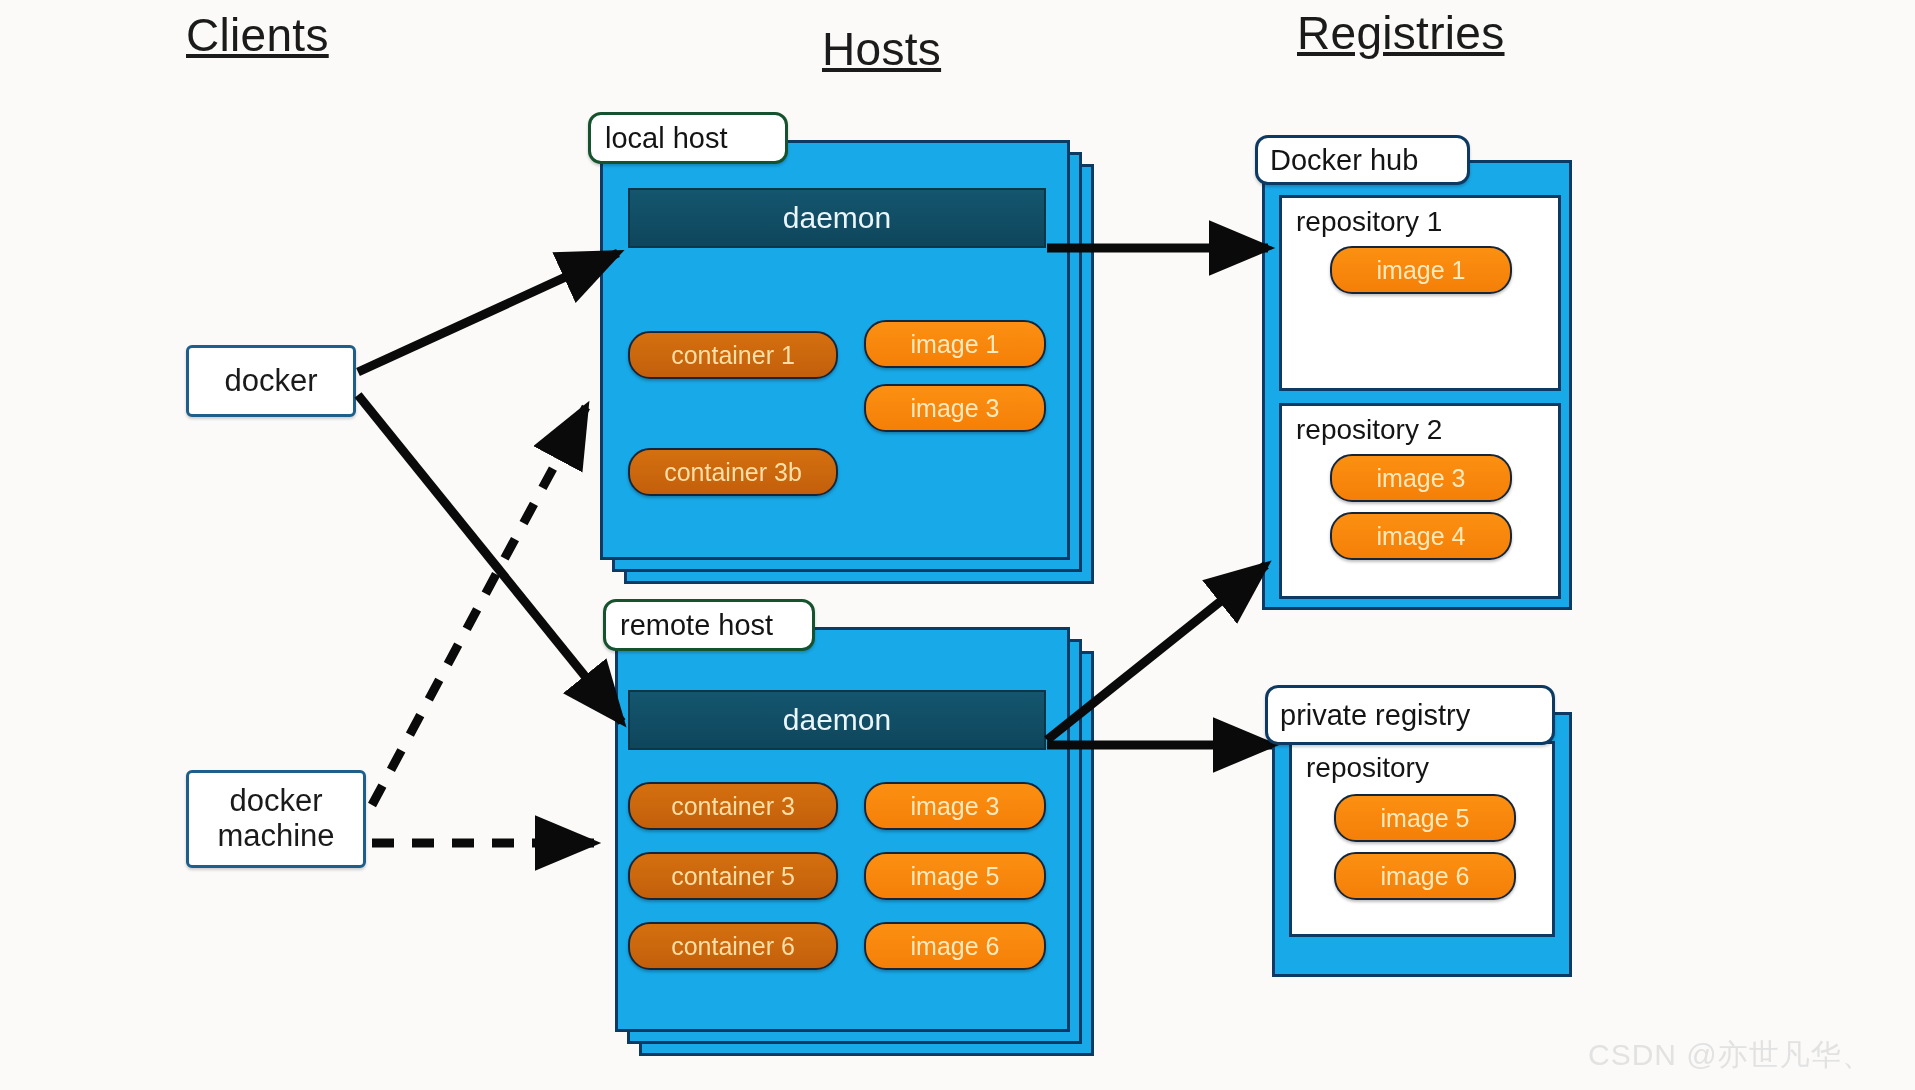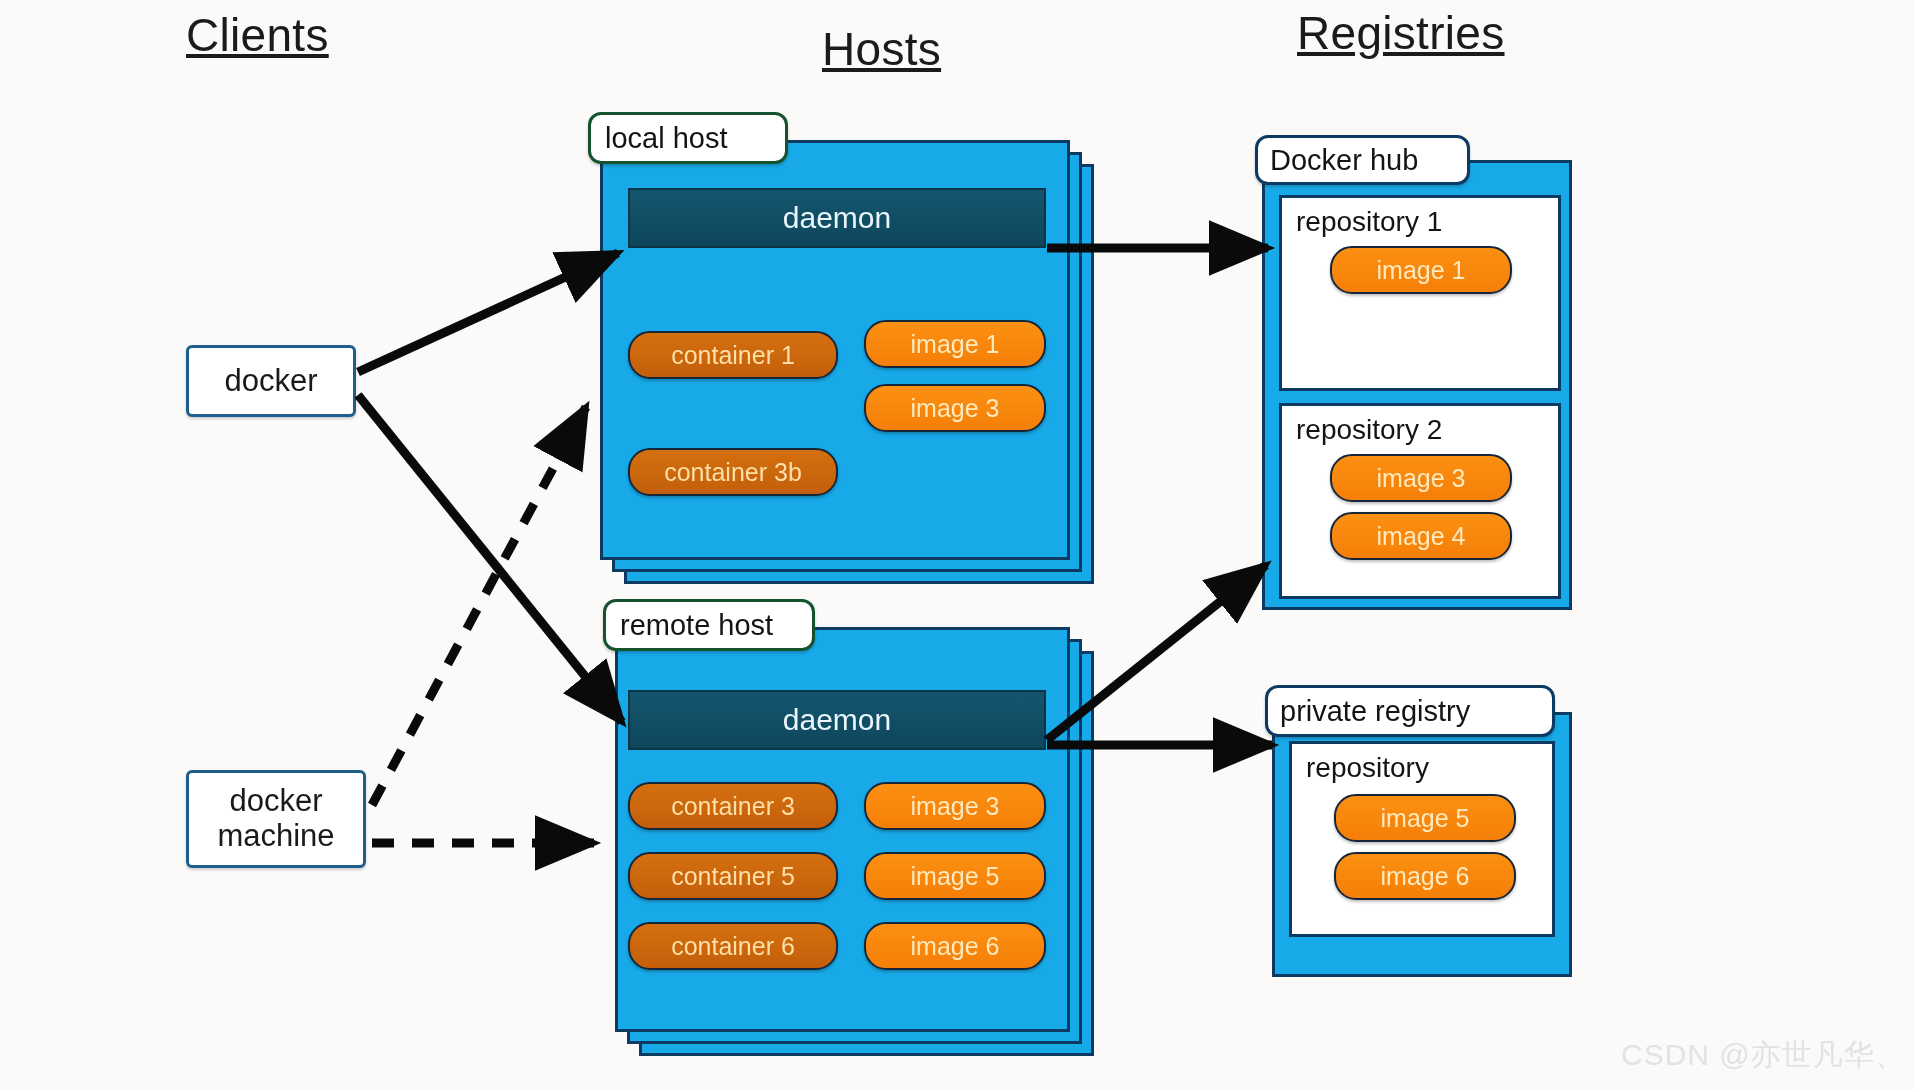--- a/index.html
+++ b/index.html
@@ -137,21 +137,20 @@
   
   #arrows{position:absolute;left:0;top:0;width:1915px;height:1090px;z-index:7;pointer-events:none;}
 
   
   .watermark{
     position:absolute;
     font-size:30px;
     color:#e2e2e2;
     white-space:nowrap;
     letter-spacing:1px;
-    margin-left:33px;
   }
 </style>
 </head>
 <body>
 
 <div id="stage">
 
   <div class="col-title" style="left:186px;top:8px;">Clients</div>
   <div class="col-title" style="left:822px;top:22px;">Hosts</div>
   <div class="col-title" style="left:1297px;top:6px;">Registries</div>
@@ -281,21 +280,21 @@
         <span>image 3</span>
       </div>
       <div class="pill image" style="left:48px;top:106px;width:182px;height:48px;">
         <span>image 4</span>
       </div>
     </div>
   </div>
 
   <div class="registry" style="left:1272px;top:712px;width:300px;height:265px;">
 
-    <div class="registry-tag" style="left:-10px;top:-30px;width:290px;height:52px;">
+    <div class="registry-tag" style="left:-10px;top:-30px;width:290px;height:60px;">
       <span>private registry</span>
     </div>
 
     <div class="repo-box" style="left:14px;top:26px;width:266px;height:196px;padding-left:28px;">
       <div class="repo-label" style="left:14px;top:8px;">repository</div>
       <div class="pill image" style="left:42px;top:50px;width:182px;height:48px;">
         <span>image 5</span>
       </div>
       <div class="pill image" style="left:42px;top:108px;width:182px;height:48px;">
         <span>image 6</span>

